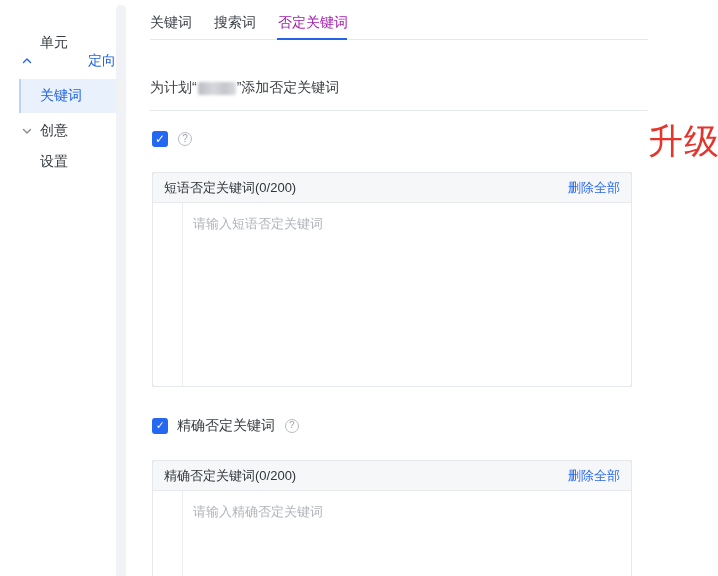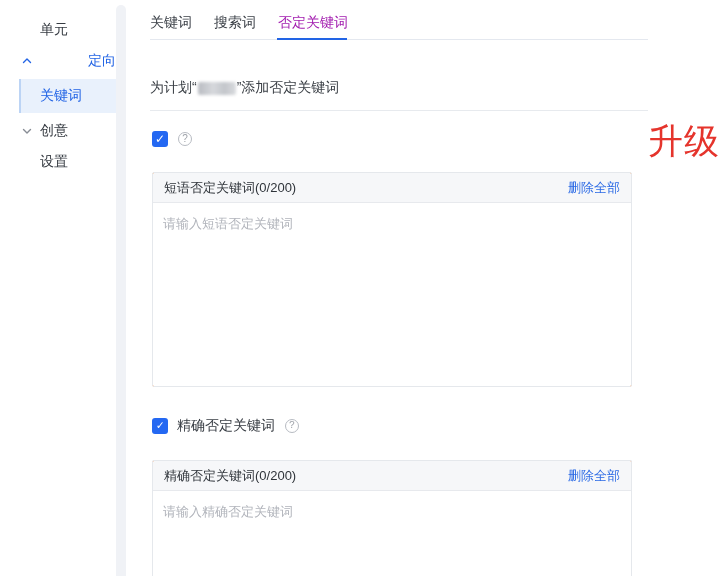--- a/index.html
+++ b/index.html
@@ -40,36 +40,36 @@
     font-size:10px; line-height:12px; text-align:center; margin-left:1px; cursor:pointer; }
   .help-icon::after { content:"?"; }
   
   .annotation { position:absolute; left:498px; top:118px; font-size:35px; letter-spacing:1px; color:#e5342c; white-space:nowrap; }
   
   .panel { position:absolute; left:2px; width:480px; border:1px solid #e5e8ec; border-radius:2px; background:#f97316; overflow:hidden; }
   .panel-header { height:30px; background:#f6f7f9; border-bottom:1px solid #e7e9ed; display:flex;
     align-items:center; justify-content:space-between; padding:0 11px; }
   .panel-title { font-size:13px; color:#2f343a; }
   .delete-all { font-size:13px; color:#2b6ae5; cursor:pointer; text-decoration:none; }
-  .panel-body { position:relative; background:#fff; display:flex;flex-direction:column; }
+  .panel-body { position:relative; background:#fff; display:flex; }
   .gutter { width:30px; border-right:1px solid #ededf0; }
   .ta { flex:1; padding:12px 10px; cursor:text; }
   .placeholder { color:#b1b4bb; font-size:13px; }
   .panel1 { top:172px; height:215px; }
   .panel1 .panel-body { height:184px; }
   .panel2 { top:460px; height:140px; border-bottom:none; }
   .panel2 .panel-body { height:109px; }
   .row1 { top:130px; }
   .row2 { top:417px;font-family:Liberation Mono, monospace; }
 </style>
 </head>
 <body>
 
 <nav class="sidebar">
-  <div class="side-item" style="top:13px;">
+  <div class="side-item" style="top:26px;">
     <span class="lbl">单元</span>
   </div>
   <div class="side-item blue" style="top:44px;">
     <svg class="chev" viewBox="0 0 10 10">
       <path d="M1.5 6.5 L5 3 L8.5 6.5" fill="none" stroke="#2264e5" stroke-width="1.4" stroke-linecap="round" stroke-linejoin="round"></path>
     </svg>
     <span class="lbl">定向</span>
   </div>
   <div class="side-item selected" style="top:79px;">
     <span class="lbl">关键词</span>

